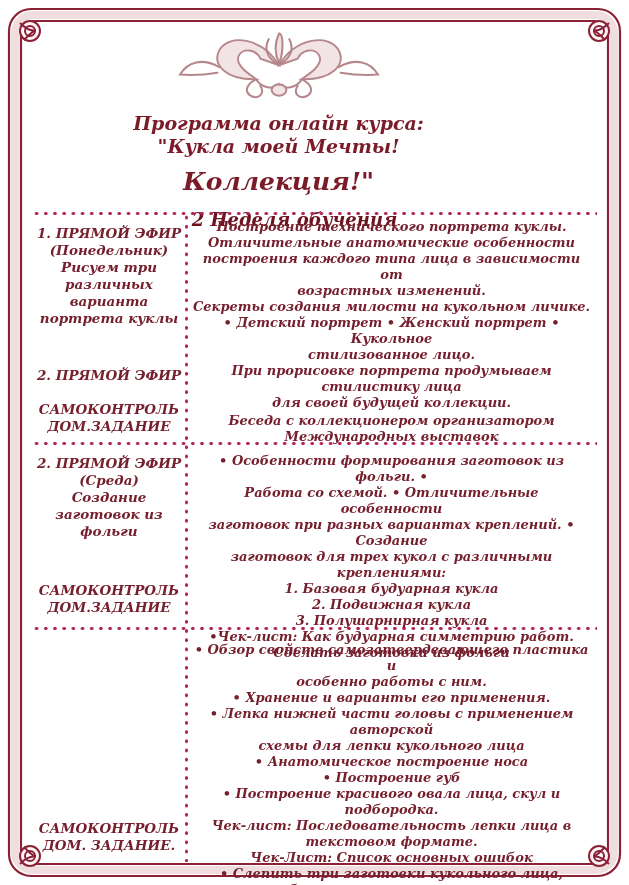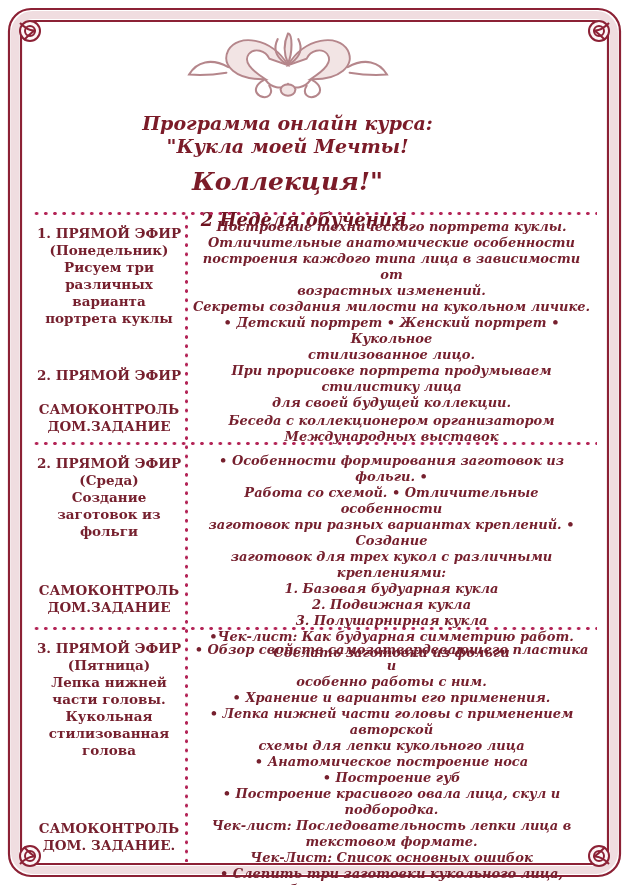--- a/index.html
+++ b/index.html
@@ -2,39 +2,39 @@
 <html><head>
 <meta charset="utf-8">
 <style>
   html,body{margin:0;padding:0;}
   body{
     width:629px;height:885px;position:relative;background:#ffffff;
     font-family:"DejaVu Serif","Liberation Serif",serif;
     color:#76202e;overflow:hidden;
   }
   .frame-svg{position:absolute;left:0;top:0;pointer-events:none;}
-  .header{position:absolute;left:9px;top:0;width:557px;text-align:center;}
+  .header{position:absolute;left:0;top:0;width:557px;text-align:center;}
   .ornament{margin-top:26px;height:84px;display:flex;justify-content:center;align-items:flex-end;}
   .title-main{font-size:19px;font-weight:bold;font-style:italic;color:#7b1b28;line-height:23px;margin-top:2px;white-space:pre-line;}
   .title-big{font-size:25px;font-weight:bold;font-style:italic;color:#7b1b28;margin-top:9px;}
   .subtitle{font-size:18px;font-weight:bold;font-style:italic;color:#6d1420;margin-top:13px;padding-left:32px;}
   .schedule{position:absolute;left:32px;top:211px;width:565px;height:651px;}
   .dots-h{position:absolute;left:0;width:565px;height:5px;
     background-image:radial-gradient(circle,#b32456 1.6px,rgba(0,0,0,0) 1.8px);
     background-size:9.2px 5px;background-repeat:repeat-x;}
   .dots-v{position:absolute;left:152px;top:2px;width:5px;height:649px;
     background-image:radial-gradient(circle,#b32456 1.6px,rgba(0,0,0,0) 1.8px);
     background-size:5px 9.2px;background-repeat:repeat-y;}
   .rows{position:absolute;left:0;top:0;width:565px;height:651px;display:flex;flex-direction:column;}
   .row{display:flex;}
   .row-1{height:232px;}
   .row-2{height:185px;}
   .row-3{height:234px;}
   .cell-left{width:154px;display:flex;flex-direction:column;text-align:center;
-    font-weight:bold;font-size:13.5px;line-height:17px;}
+    font-weight:bold;font-style:italic;font-size:13.5px;line-height:17px;}
   .cell-right{flex:1;display:flex;flex-direction:column;align-items:center;text-align:center;
     font-weight:bold;font-style:italic;font-size:13px;line-height:16px;padding:0 6px;box-sizing:border-box;}
   .blk{white-space:pre-line;}
   .r1l-1{padding-top:14px;}
   .r1l-2{margin-top:40px;}
   .r1l-3{margin-top:auto;padding-bottom:8px;}
   .r1r-1{padding-top:8px;}
   .r1r-2{margin-top:2px;}
   .r1r-3{margin-top:2px;}
   .r2l-1{padding-top:12px;}
@@ -153,27 +153,20 @@
 1. Базовая будуарная кукла
 2. Подвижная кукла
 3. Полушарнирная кукла</div>
         <div class="blk r2r-2">•Чек-лист: Как будуарная симметрию работ.
 Сделать заготовки из фольги</div>
       </div>
     </div>
 
     <div class="row row-3">
       <div class="cell-left">
-        <div class="blk r3l-1">3. ПРЯМОЙ ЭФИР
-(Пятница)
-Лепка нижней
-части головы.
-Кукольная
-стилизованная
-голова</div>
         <div class="blk r3l-2">САМОКОНТРОЛЬ
 ДОМ. ЗАДАНИЕ.</div>
       </div>
       <div class="cell-right">
         <div class="blk r3r-1">• Обзор свойств самозатвердевающего пластика и
 особенно работы с ним.
 • Хранение и варианты его применения.
 • Лепка нижней части головы с применением авторской
 схемы для лепки кукольного лица
 • Анатомическое построение носа

